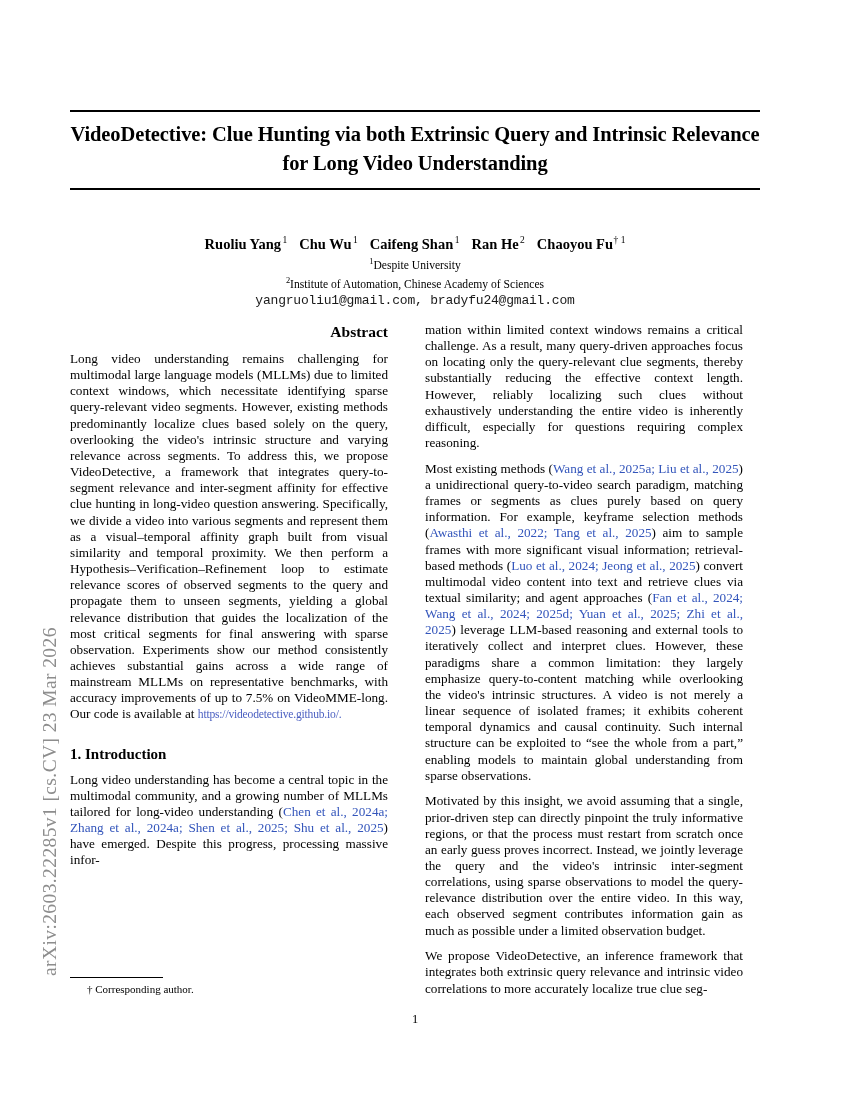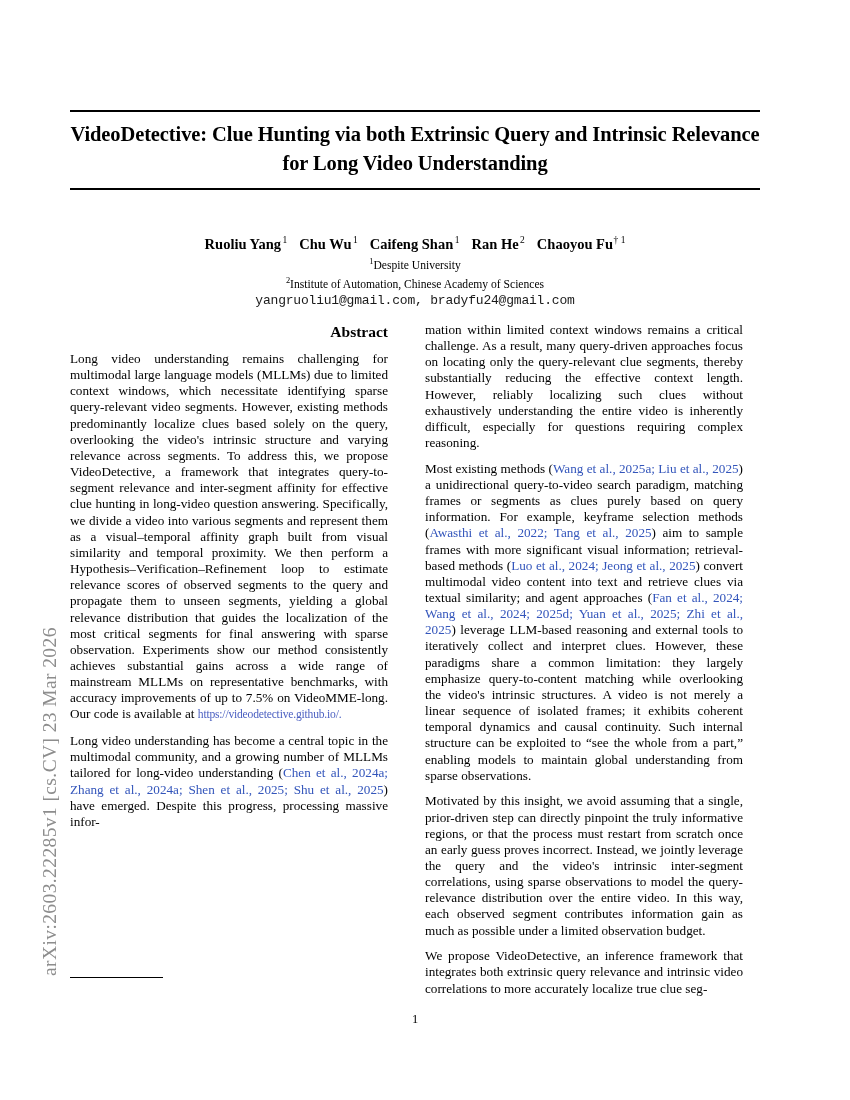--- a/index.html
+++ b/index.html
@@ -234,37 +234,39 @@
   </div>
 
   <div id="columns">
 
     <div class="col col-left">
 
       <div class="abstract-heading">Abstract</div>
 
       <p class="body"><span>Long video understanding remains challenging for multimodal large language models (MLLMs) due to limited context windows, which necessitate identifying sparse query-relevant video segments. However, existing methods predominantly localize clues based solely on the query, overlooking the video's intrinsic structure and varying relevance across segments. To address this, we propose </span><b class="run-in">VideoDetective</b><span>, a framework that integrates query-to-segment relevance and inter-segment affinity for effective clue hunting in long-video question answering. Specifically, we divide a video into various segments and represent them as a visual–temporal affinity graph built from visual similarity and temporal proximity. We then perform a Hypothesis–Verification–Refinement loop to estimate relevance scores of observed segments to the query and propagate them to unseen segments, yielding a global relevance distribution that guides the localization of the most critical segments for final answering with sparse observation. Experiments show our method consistently achieves substantial gains across a wide range of mainstream MLLMs on representative benchmarks, with accuracy improvements of up to 7.5% on VideoMME-long. Our code is available at </span><span class="mono-in">https://videodetective.github.io/.</span></p>
 
+      <div class="sec-heading">1. Introduction</div>
 
       <p class="body"><span>Long video understanding has become a central topic in the multimodal community, and a growing number of MLLMs tailored for long-video understanding (</span><span class="cite">Chen et al., 2024a; Zhang et al., 2024a; Shen et al., 2025; Shu et al., 2025</span><span>) have emerged. Despite this progress, processing massive infor-</span></p>
 
     </div>
 
     <div class="col col-right">
 
       <p class="body">mation within limited context windows remains a critical challenge. As a result, many query-driven approaches focus on locating only the query-relevant clue segments, thereby substantially reducing the effective context length. However, reliably localizing such clues without exhaustively understanding the entire video is inherently difficult, especially for questions requiring complex reasoning.</p>
 
       <p class="body"><span>Most existing methods (</span><span class="cite">Wang et al., 2025a; Liu et al., 2025</span><span>) a unidirectional query-to-video search paradigm, matching frames or segments as clues purely based on query information. For example, keyframe selection methods (</span><span class="cite">Awasthi et al., 2022; Tang et al., 2025</span><span>) aim to sample frames with more significant visual information; retrieval-based methods (</span><span class="cite">Luo et al., 2024; Jeong et al., 2025</span><span>) convert multimodal video content into text and retrieve clues via textual similarity; and agent approaches (</span><span class="cite">Fan et al., 2024; Wang et al., 2024; 2025d; Yuan et al., 2025; Zhi et al., 2025</span><span>) leverage LLM-based reasoning and external tools to iteratively collect and interpret clues. However, these paradigms share a common limitation: they largely emphasize query-to-content matching while overlooking the video's intrinsic structures. A video is not merely a linear sequence of isolated frames; it exhibits coherent temporal dynamics and causal continuity. Such internal structure can be exploited to “see the whole from a part,” enabling models to maintain global understanding from sparse observations.</span></p>
 
       <p class="body">Motivated by this insight, we avoid assuming that a single, prior-driven step can directly pinpoint the truly informative regions, or that the process must restart from scratch once an early guess proves incorrect. Instead, we jointly leverage the query and the video's intrinsic inter-segment correlations, using sparse observations to model the query-relevance distribution over the entire video. In this way, each observed segment contributes information gain as much as possible under a limited observation budget.</p>
 
       <p class="body">We propose VideoDetective, an inference framework that integrates both extrinsic query relevance and intrinsic video correlations to more accurately localize true clue seg-</p>
 
     </div>
   </div>
 
   <div id="footnote">
     <div class="fn-rule"></div>
+    <div class="fn-text">† Corresponding author.</div>
   </div>
 
   <div id="page-number">1</div>
 
 </div>
 
 </body></html>

